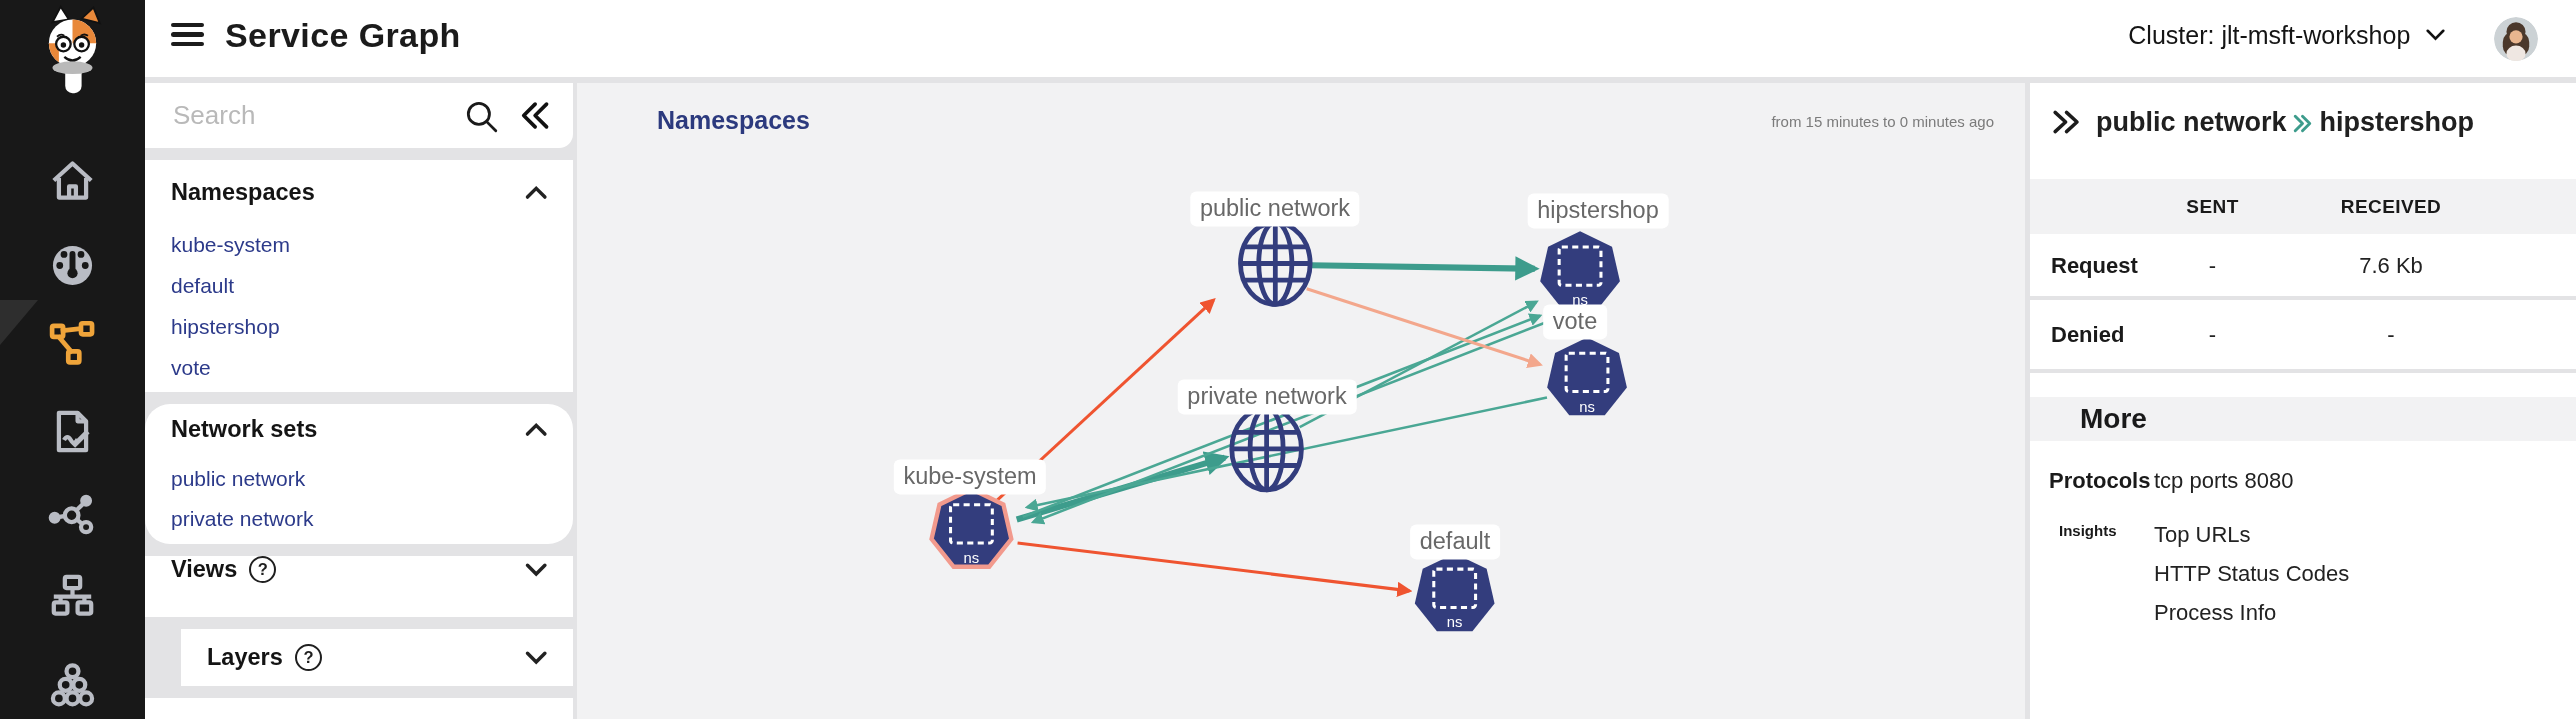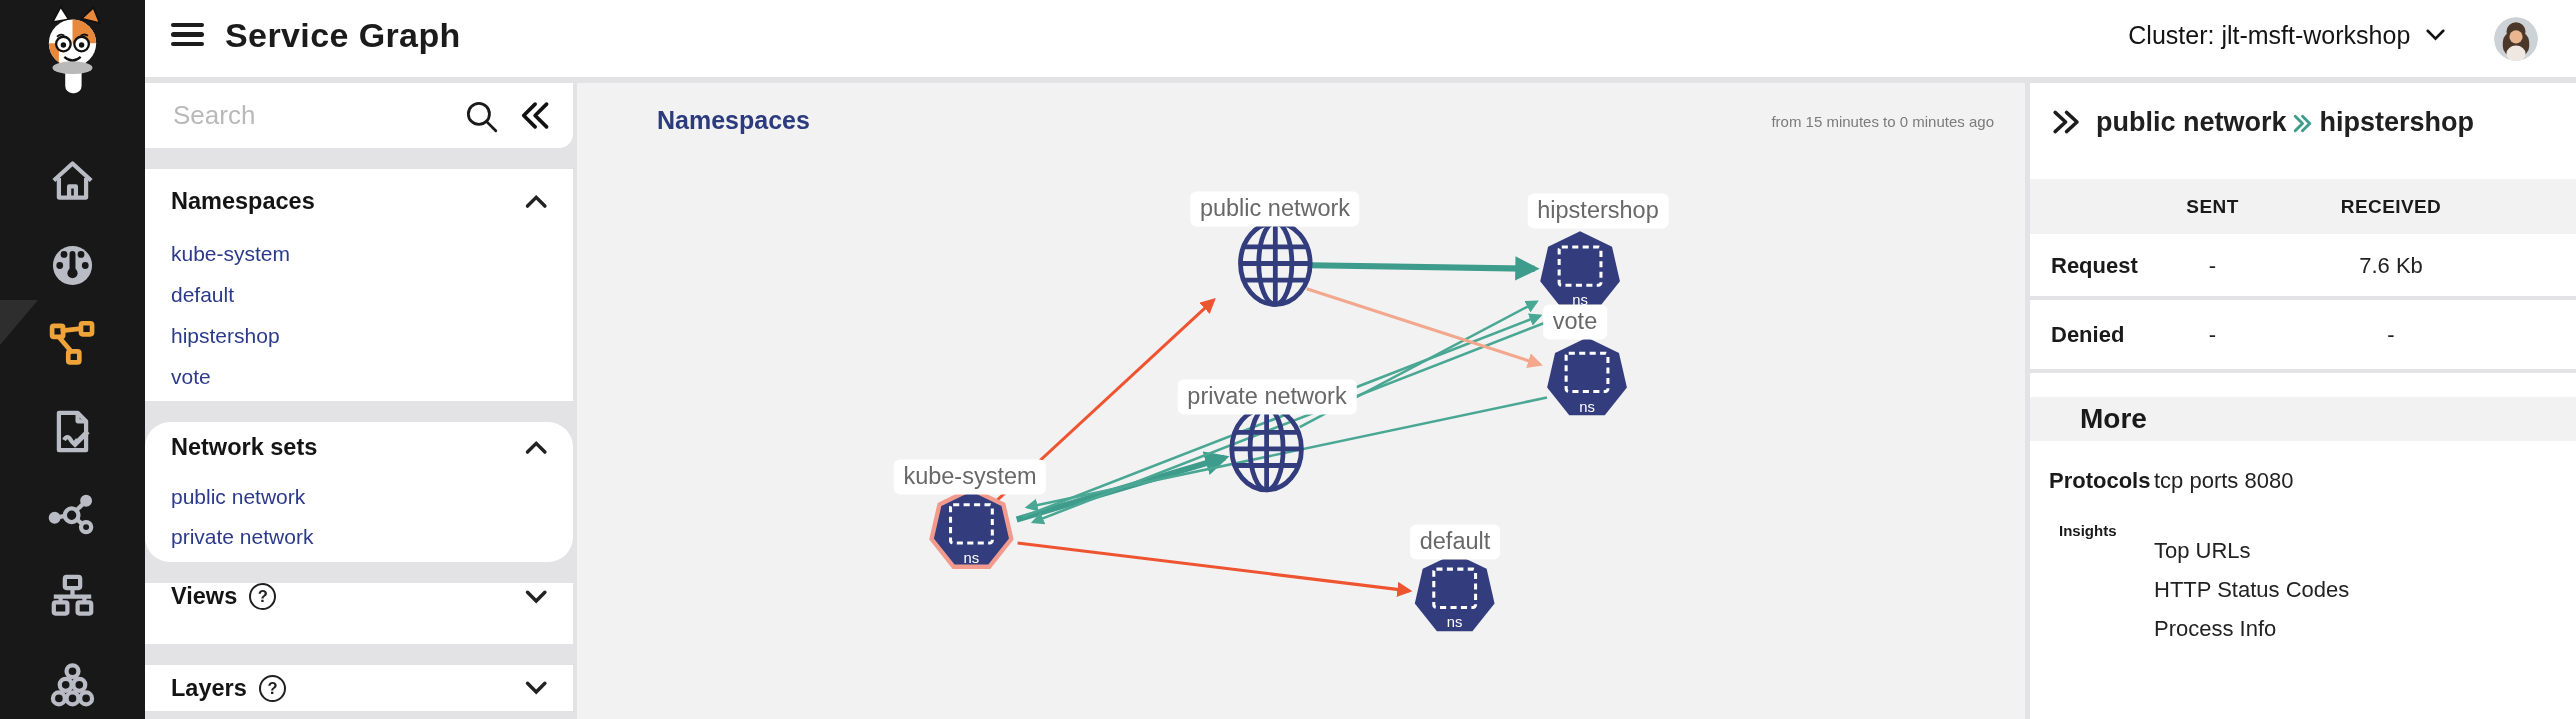--- a/index.html
+++ b/index.html
@@ -40,42 +40,42 @@
   .cluster { position:absolute; right:131px; top:21px; display:flex; align-items:center; gap:15.7px; cursor:pointer; }
   .cluster-label { font-size:25px; color:#141414; }
   .avatar { position:absolute; right:38px; top:16.5px; width:44px; height:44px; border-radius:50%; overflow:hidden; cursor:pointer; }
 
   
   .content-bg { position:absolute; left:145px; top:77px; right:0; bottom:0; background:#e3e3e5; }
 
   
   .sidebar {
     position:absolute; left:145px; top:83px; width:428px; height:637px;
-    display:flex; flex-direction:column; gap:21px; z-index:4;
+    display:flex; flex-direction:column; gap:12px; z-index:4;
   }
   .side-card { background:#ffffff; flex:0 0 auto; }
   .search-card { height:65px; display:flex; align-items:center; padding:0 22.6px 0 26px; gap:17.4px; border-radius:0 0 14px 0; }
   .search-input {
     flex:1; border:none; outline:none; font-size:26px; color:#333; min-width:0;
     font-family:"Liberation Sans",sans-serif; background:transparent;
   }
   .search-input::placeholder { color:#b9b9b9; }
   .sec-head { display:flex; align-items:center; padding:0 24.4px 0 26px; cursor:pointer; }
   .sec-title { font-size:23.5px; font-weight:700; color:#141414; }
   .sec-spacer { flex:1; }
   .help-badge {
     width:27px; height:27px; border:2.6px solid #1f1f1f; border-radius:50%;
     display:inline-flex; align-items:center; justify-content:center;
     font-size:16.5px; font-weight:700; color:#1f1f1f; margin-left:12.2px;
   }
   .sec-namespaces { height:232px; padding-top:19px; }
   .sec-networksets { height:140px; padding-top:12.2px;border-radius:25px; }
   .sec-views { height:61px; display:flex; align-items:flex-start; }
   .sec-views .sec-head, .sec-layers .sec-head { width:100%; }
-  .sec-layers { height:46px; display:flex; align-items:center; }
+  .sec-layers { height:57px; display:flex; align-items:center;margin-left:36px; }
   .sec-fill { flex:1 1 auto; }
   .side-list { margin-top:21px; }
   .side-list .list-item {
     padding:0 0 0 26px; height:41px; line-height:35px;
     font-size:21px; color:#2c3a8a; cursor:pointer; white-space:nowrap;
   }
   .sec-networksets .side-list { margin-top:17.4px; }
   .sec-networksets .side-list .list-item { height:40px; }
 
   
@@ -110,21 +110,21 @@
   .row-denied { top:218px; height:68px; }
   .hr { position:absolute; left:0; width:100%; height:4.4px; background:#e3e3e5; }
   .hr1 { top:213px; } .hr2 { top:286px; }
   .more-band { position:absolute; left:0; top:314px; width:100%; height:44px; background:#f2f2f3; display:flex; align-items:center; }
   .more-band span { font-size:28px; font-weight:700; color:#1a1a1a; margin-left:50px; }
   .kv-protocols { position:absolute; left:0; top:376px; width:100%; height:44px; display:flex; align-items:center; }
   .kv-protocols .klabel { font-size:22px; font-weight:700; color:#1a1a1a; margin-left:19px; }
   .kv-protocols .kval { font-size:22px; color:#222; position:absolute; left:124px; }
   .kv-insights { position:absolute; left:0; top:432px; width:100%; }
   .kv-insights .klabel { position:absolute; left:29px; top:7px; font-size:15px; font-weight:700; color:#1a1a1a; }
-  .insights-list { position:absolute; left:124px; top:0;margin-top:16px; }
+  .insights-list { position:absolute; left:124px; top:0; }
   .insights-list .list-item { font-size:22px; color:#222; line-height:39px; white-space:nowrap; }
 
   svg { display:block; }
 </style>
 </head>
 <body>
 
 <div class="page">
 
   <aside class="rail">

